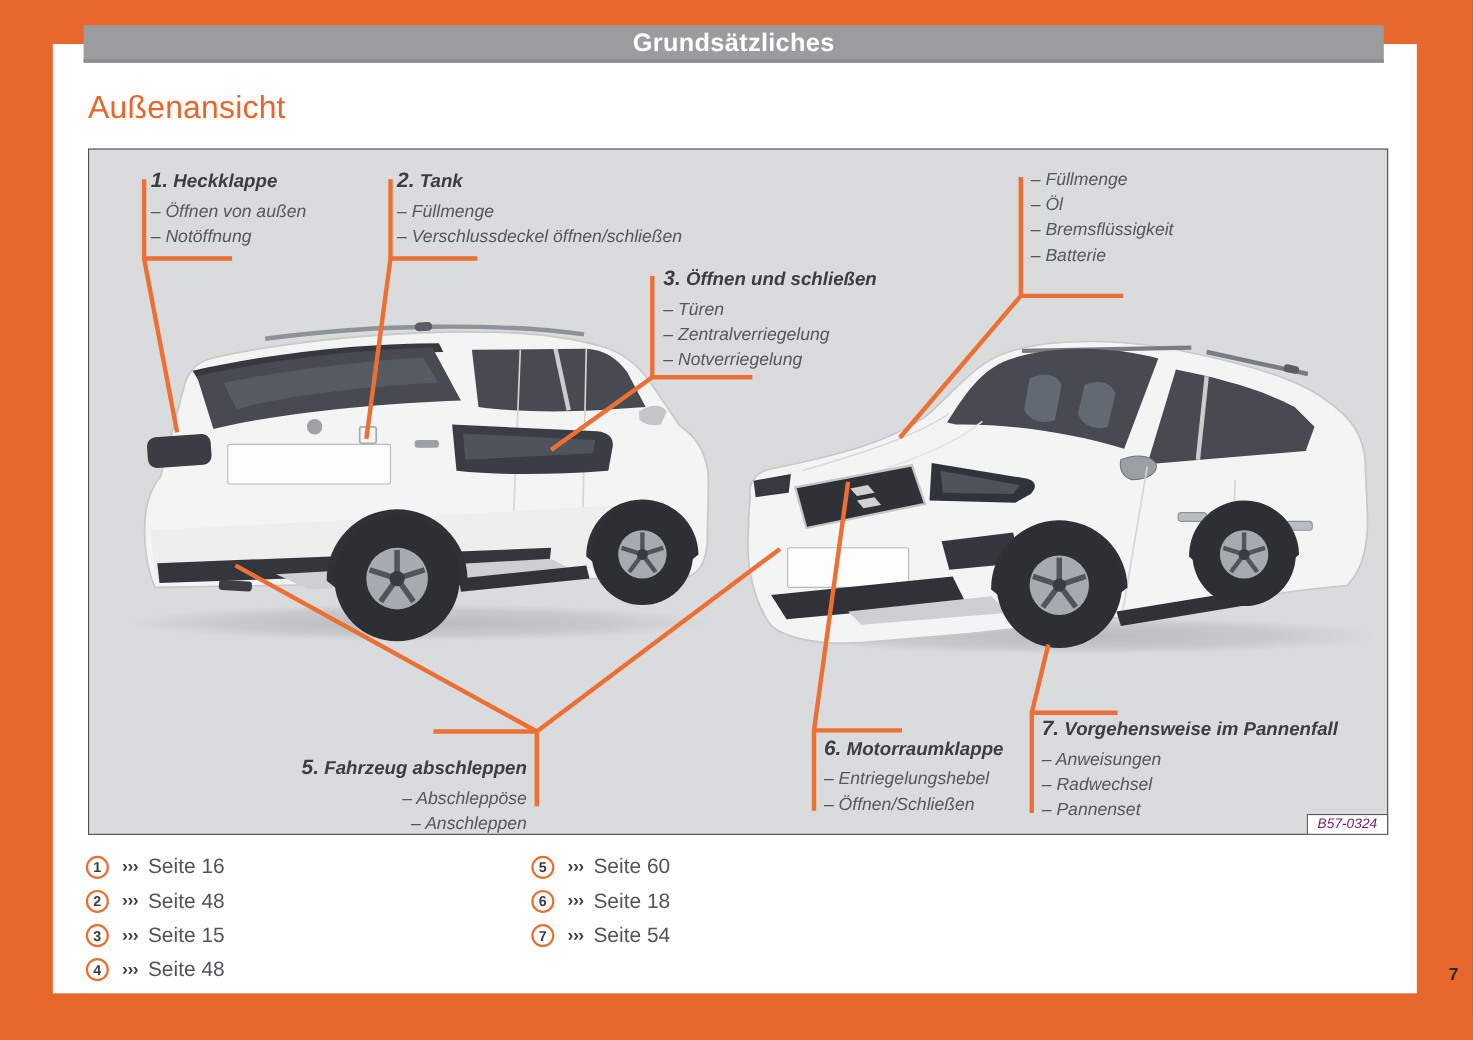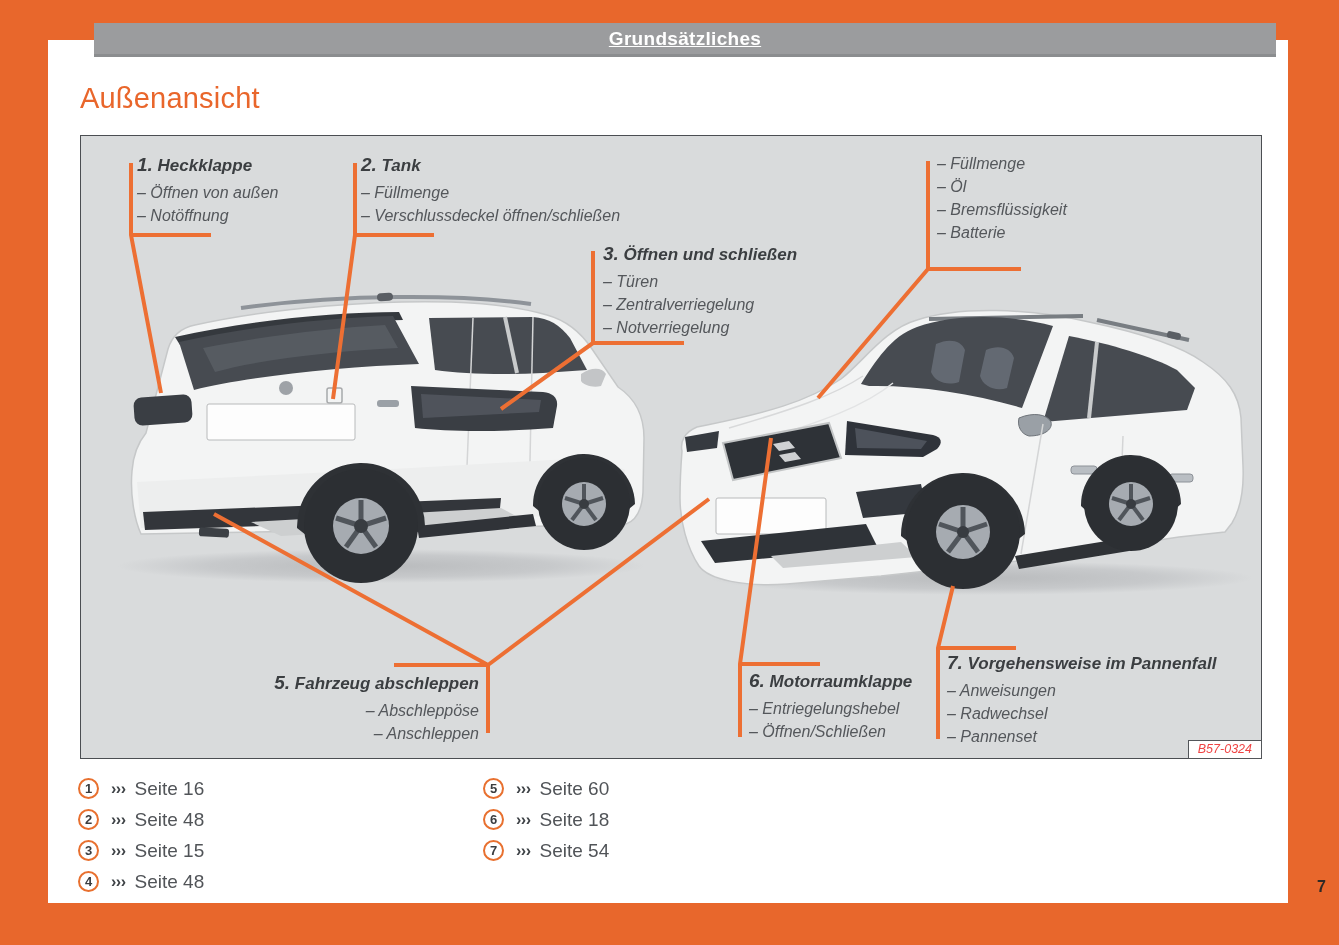--- a/index.html
+++ b/index.html
@@ -6,42 +6,42 @@
   .page{
     position:relative; width:1339px; height:945px;
     background:#E8672C; overflow:hidden;
     font-family:"Liberation Sans", sans-serif;
   }
   .sheet{
     position:absolute; left:48px; top:40px; width:1240px; height:863px;
     background:#ffffff;
   }
   .chapterbar{
-    position:absolute; left:94px; top:23px; width:1182px; height:31px;
+    position:absolute; left:76px; top:23px; width:1182px; height:31px;
     background:#9B9C9E; border-bottom:3px solid #8b8d8f;
     display:flex; align-items:center; justify-content:center;
-    color:#ffffff; font-size:19px; font-weight:bold; letter-spacing:.3px;text-decoration:underline;
+    color:#ffffff; font-size:23px; font-weight:bold; letter-spacing:.3px;
   }
   .pagetitle{
     position:absolute; left:32px; top:42px;
     color:#E9662B; font-size:29px; font-weight:normal; letter-spacing:.2px;
   }
   .panel{
     position:absolute; left:32px; top:95px; width:1180px; height:622px;
     background:#D9DBDC; border:1.5px solid #4B4E52; box-sizing:content-box;font-style:italic;
   }
   .panel svg{position:absolute; left:0; top:0;}
   .callout{position:absolute; white-space:nowrap;}
   .co-title{font-size:17px; font-weight:bold; color:#3B3E41; margin-bottom:5px;}
   .co-num{font-size:19px;}
   .co-item{font-size:16px; color:#54575B; line-height:23px;}
   .figcode{
     position:absolute; right:-1px; bottom:-1px;
     background:#ffffff; border:1.5px solid #53565A;
-    padding:1px 9px 2px 9px; font-size:12.5px; color:#ef4444;text-align:center;
+    padding:1px 9px 2px 9px; font-size:12.5px; color:#701a75;text-align:center;
   }
   .refs{position:absolute; left:30px; top:733px; width:1000px; height:132px;}
   .ref-col{position:absolute; top:0;}
   .ref{display:flex; align-items:center; height:31px;}
   .ref-badge{
     width:21px; height:21px; border-radius:50%;
     border:2px solid #E8702F; box-sizing:border-box;
     display:inline-flex; align-items:center; justify-content:center;
     font-size:13px; font-weight:600; color:#3A3D40; background:transparent;
     margin-right:12px; flex:0 0 auto;
@@ -243,21 +243,21 @@
         <div class="co-item">– Notverriegelung</div>
       </div>
 
       <div class="callout" style="left:856px;top:16px">
         <div class="co-item">– Füllmenge</div>
         <div class="co-item">– Öl</div>
         <div class="co-item">– Bremsflüssigkeit</div>
         <div class="co-item">– Batterie</div>
       </div>
 
-      <div class="callout" style="right:782px;top:536px;text-align:right">
+      <div class="callout" style="right:782px;top:552px;text-align:right">
         <div class="co-title"><span class="co-num">5.</span> <span>Fahrzeug abschleppen</span></div>
         <div class="co-item">– Abschleppöse</div>
         <div class="co-item">– Anschleppen</div>
       </div>
 
       <div class="callout" style="left:668px;top:534px">
         <div class="co-title"><span class="co-num">6.</span> <span>Motorraumklappe</span></div>
         <div class="co-item">– Entriegelungshebel</div>
         <div class="co-item">– Öffnen/Schließen</div>
       </div>

